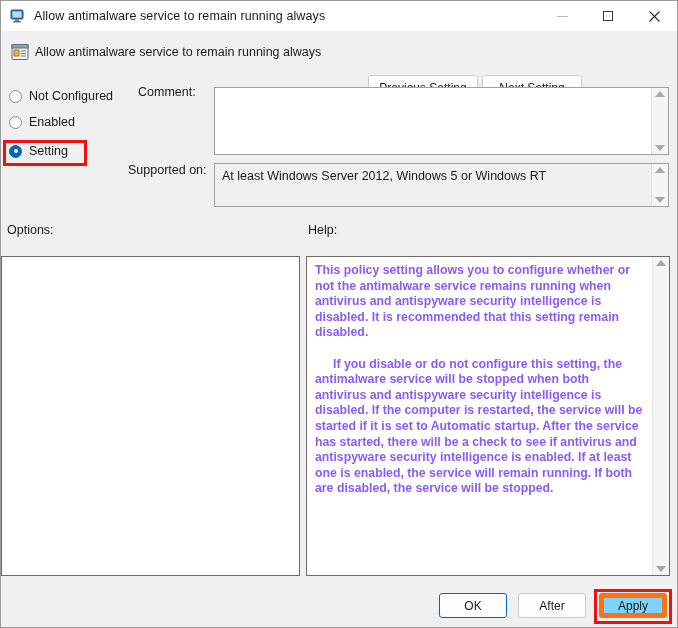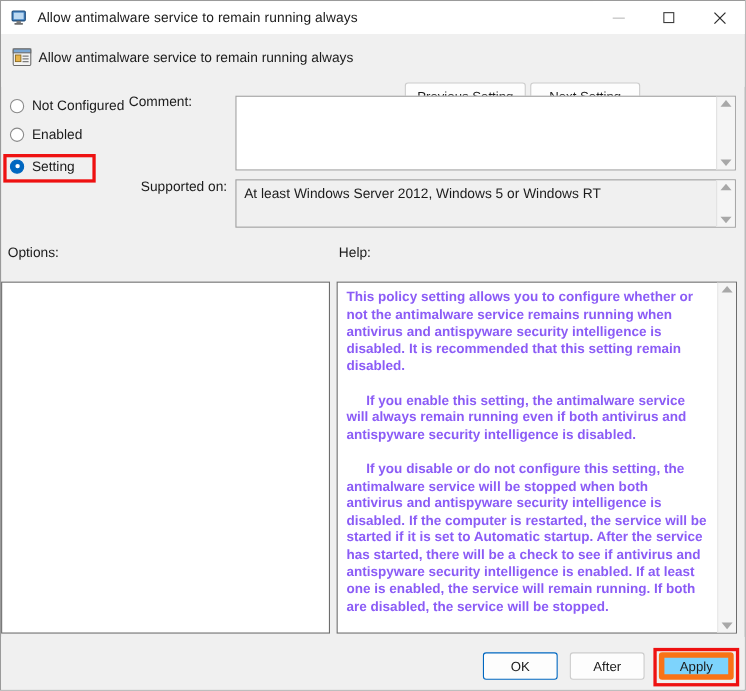--- a/index.html
+++ b/index.html
@@ -111,21 +111,21 @@
   .redbox {
     position: absolute;
     border: 3px solid #ee1111;
     pointer-events: none;
   }
   .redbox.disabled-hl { left: 2px; top: 139px; width: 84px; height: 26px; }
 
   .lbl {
     position: absolute; font-size: 12.5px; color: #1b1b1b; white-space: nowrap;
   }
-  .lbl-comment { left: 116px; top: 84px; }
+  .lbl-comment { left: 137px; top: 84px; }
   .lbl-supported { left: 127px; top: 162px; }
   .lbl-options { left: 6px; top: 222px; }
   .lbl-help { left: 307px; top: 222px; }
 
   .field {
     position: absolute;
     border: 1px solid #a0a0a0;
     display: flex;
   }
   .field-comment { left: 213px; top: 86px; width: 455px; height: 68px; background:#ffffff; }
@@ -286,21 +286,20 @@
   <div class="lbl lbl-options">Options:</div>
   <div class="lbl lbl-help">Help:</div>
 
   <div class="panel-options">
     <div class="field-inner"></div>
   </div>
 
   <div class="panel-help">
     <div class="help-text">
       <p>This policy setting allows you to configure whether or not the antimalware service remains running when antivirus and antispyware security intelligence is disabled. It is recommended that this setting remain disabled.</p>
-      <p class="indent">If you enable this setting, the antimalware service will always remain running even if both antivirus and antispyware security intelligence is disabled.</p>
       <p class="indent">If you disable or do not configure this setting, the antimalware service will be stopped when both antivirus and antispyware security intelligence is disabled. If the computer is restarted, the service will be started if it is set to Automatic startup. After the service has started, there will be a check to see if antivirus and antispyware security intelligence is enabled. If at least one is enabled, the service will remain running. If both are disabled, the service will be stopped.</p>
     </div>
     <div class="help-scroll">
       <div class="tri-up"></div>
       <div class="tri-dn"></div>
     </div>
   </div>
 
   <div class="footer">
     <div class="btn btn-ok">OK</div>

